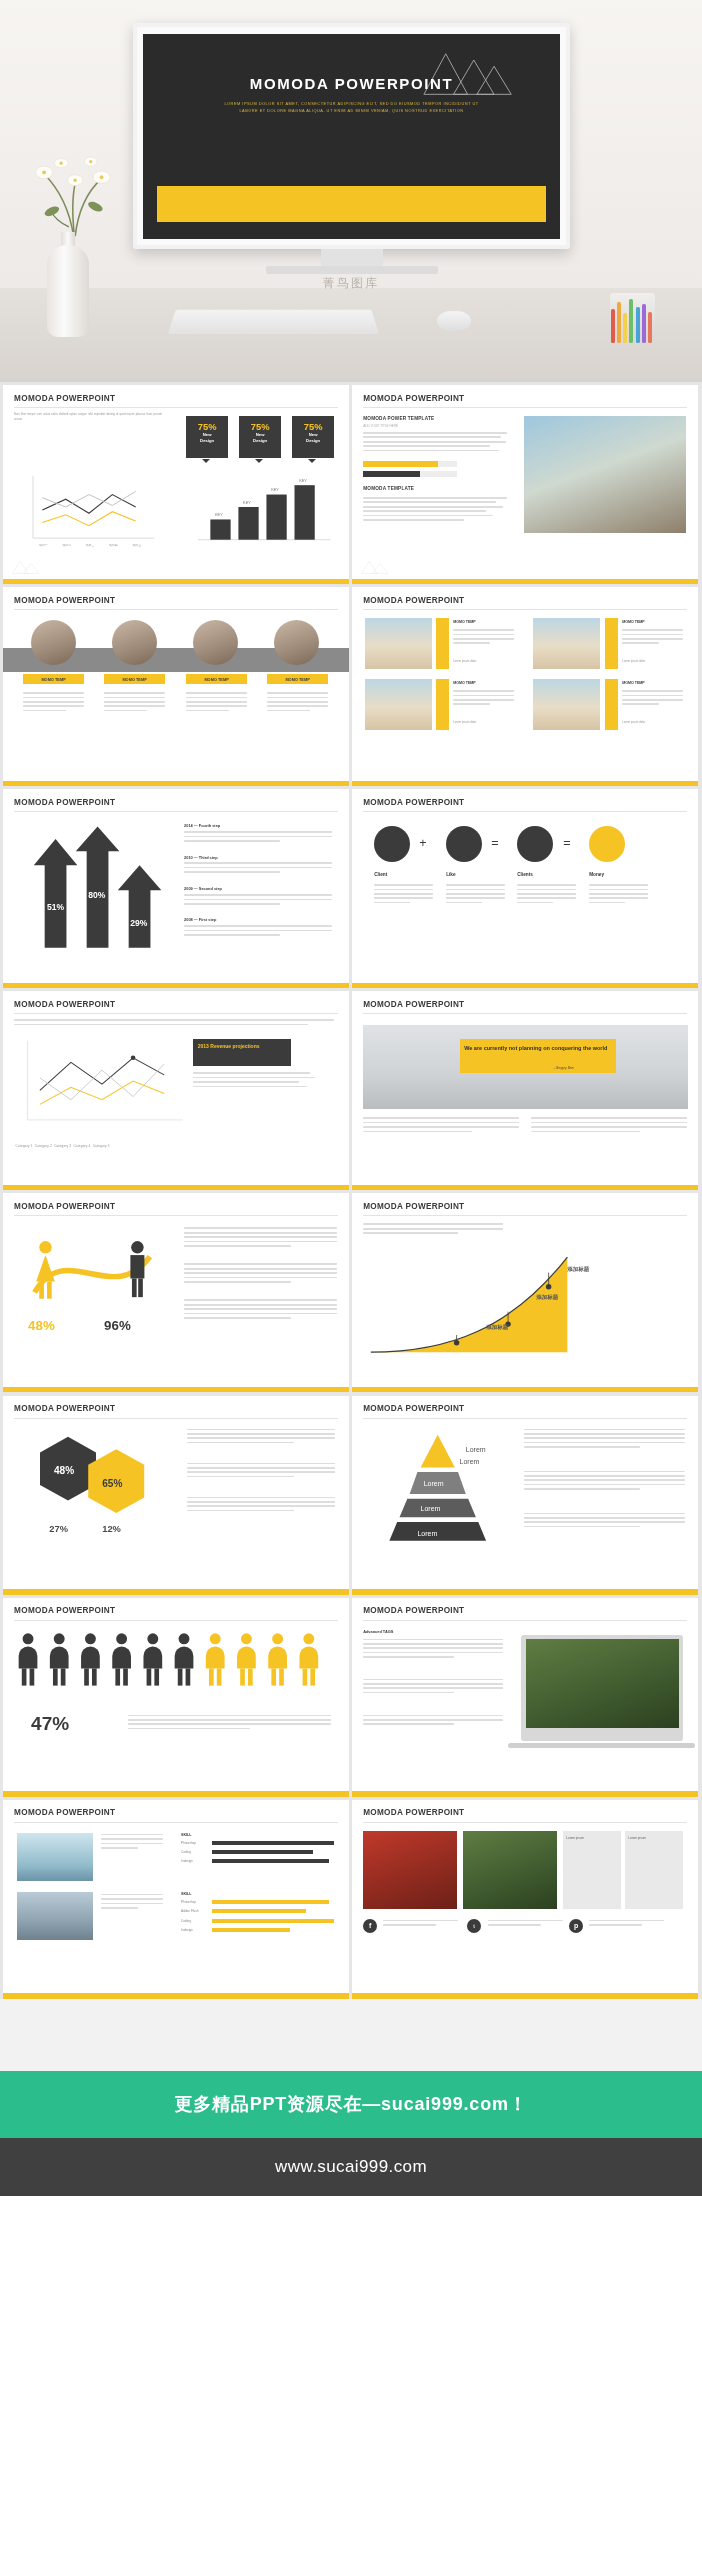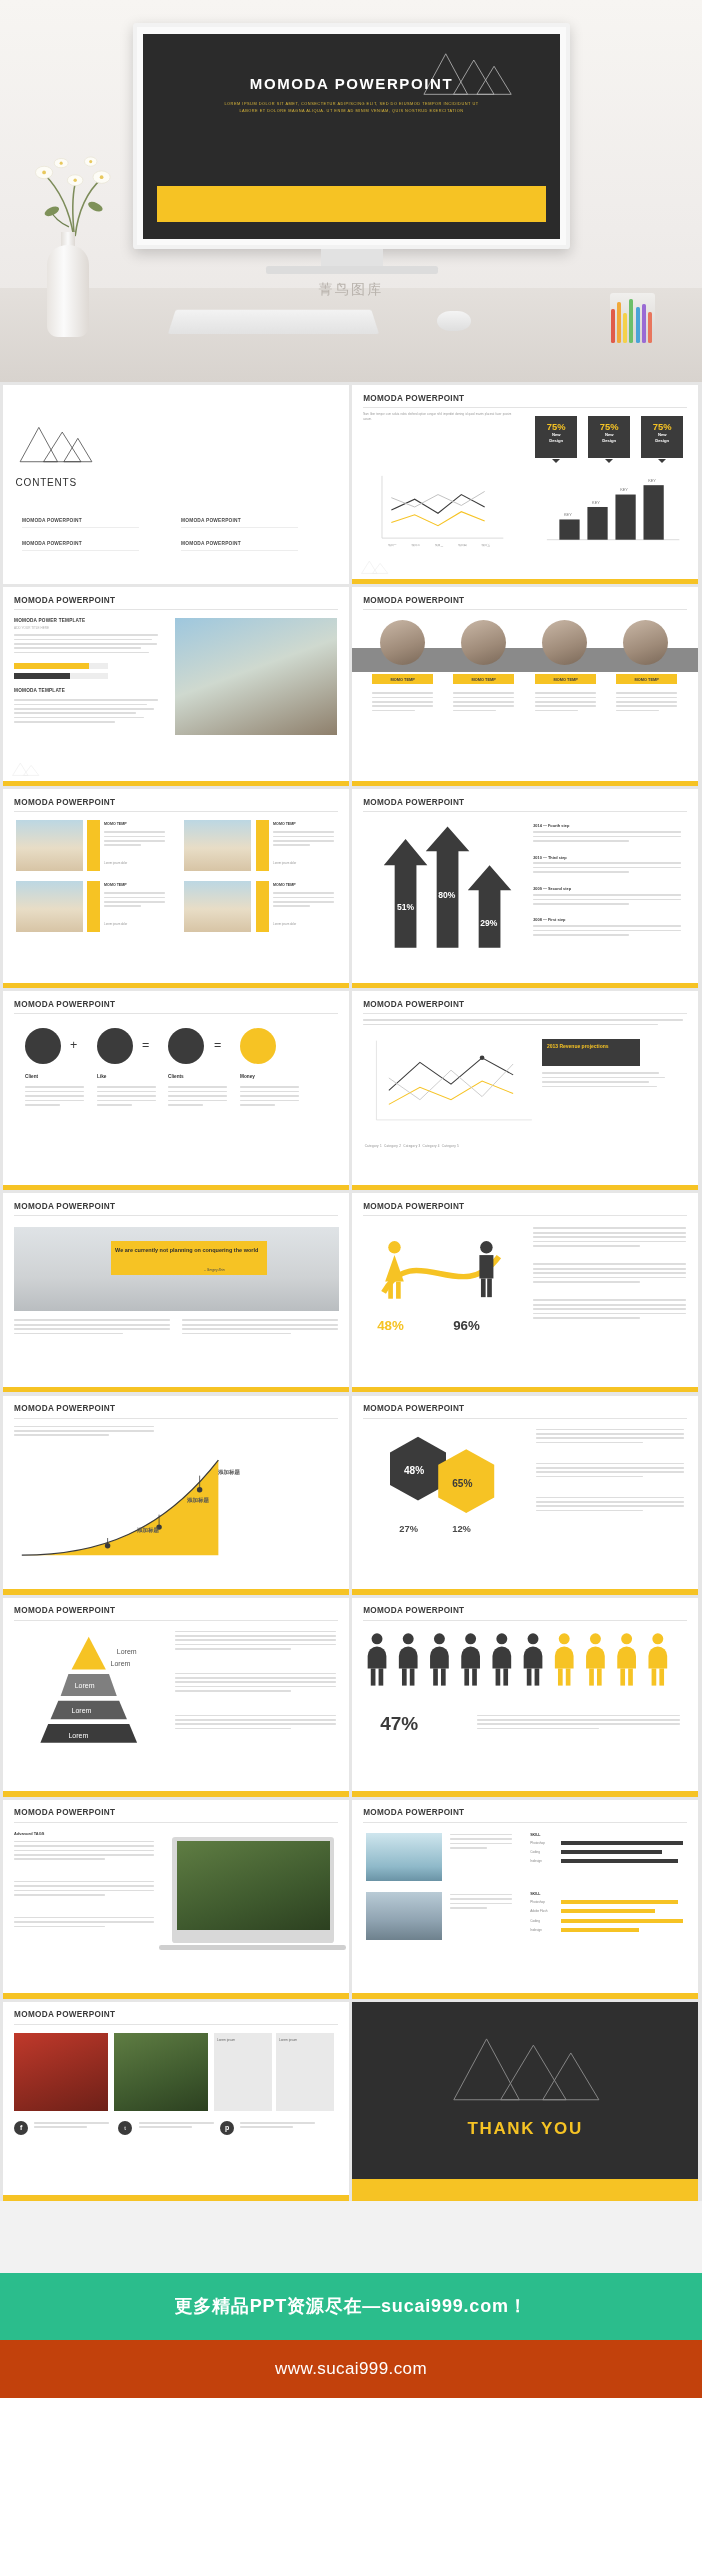--- a/index.html
+++ b/index.html
@@ -51,22 +51,22 @@
     position: absolute; left: 14px; right: 14px; bottom: 17px; height: 36px;
     background: #f6c324;
   }
   .monitor-neck {
     width: 62px; height: 17px; margin: 0 auto; background: #e2e2e2;
   }
   .monitor-base {
     width: 172px; height: 7.8px; margin: 0 auto; background: #dcdcdc; border-radius: 2.3px;
   }
   .watermark {
-    position: absolute; left: 50%; top: 281px; transform: translateX(-50%);
-    color: #b8b2ac; font-size: 14px; letter-spacing: 2.3px; font-family: Liberation Serif, serif;
+    position: absolute; left: 50%; top: 275px; transform: translateX(-50%);
+    color: #b8b2ac; font-size: 12px; letter-spacing: 2.3px; font-family: Liberation Serif, serif;
   }
   .keyboard {
     position: absolute; left: 172px; bottom: 48px; width: 203px; height: 26.5px;
     background: linear-gradient(180deg,#f3f3f3,#e2e2e2); border-radius: 2.3px;
     transform: perspective(156px) rotateX(26deg);
   }
   .mouse {
     position: absolute; left: 437px; bottom: 51px; width: 34px; height: 20px;
     background: linear-gradient(180deg,#f4f4f4,#dedede); border-radius: 17px/12.5px;
   }
@@ -151,21 +151,21 @@
   .dark { background: #3b3b3b; }
   .mini-cap { font-size: 3.6px; font-weight: bold; color: #3a3a3a; }
 
   
   .promo1 {
     width: 702px; height: 67px; background: #2bbd8c; color: #fff;
     display: flex; align-items: center; justify-content: center;
     font-size: 18px; letter-spacing: 0.8px; font-weight: bold;
   }
   .promo2 {
-    width: 702px; height: 58px; background: #c2410c; color: #fff;
+    width: 702px; height: 58px; background: #404040; color: #fff;
     display: flex; align-items: center; justify-content: center;
     font-size: 17px; letter-spacing: 0.4px;
   }
   .spacer-gray { width: 702px; height: 72px; background: #f2f2f2; }
   .spacer-gray2 { width: 702px; height: 47px; background: #ffffff; }
 
   .thanks {
     position: absolute; left: 50%; top: 117px; transform: translateX(-50%);
     color: #f6c324; font-size: 17px; font-weight: bold; letter-spacing: 1.6px;
   }
@@ -229,36 +229,20 @@
   <div class="pencil" style="right:81px; height:41px; background:#f0a93b;"></div>
   <div class="pencil" style="right:75px; height:30px; background:#f4d14a;"></div>
   <div class="pencil" style="right:69px; height:44px; background:#6cbf6a;"></div>
   <div class="pencil" style="right:62px; height:36px; background:#4aa3d8;"></div>
   <div class="pencil" style="right:56px; height:39px; background:#9a6bd4;"></div>
   <div class="pencil" style="right:50px; height:31px; background:#e8765d;"></div>
 </div>
 
 <div class="grid">
 
-  <div class="slide">
-    <svg class="tri-logo" viewBox="0 0 100 56">
-      <path d="M4 52 L28 8 L52 52 Z" fill="none" stroke="#444" stroke-width="1"></path>
-      <path d="M34 52 L58 14 L82 52 Z" fill="none" stroke="#444" stroke-width="1"></path>
-      <path d="M60 52 L78 22 L96 52 Z" fill="none" stroke="#444" stroke-width="1"></path>
-    </svg>
-    <div class="contents-word">CONTENTS</div>
-    <div class="contents-item" style="left:19px; top:133px;">MOMODA POWERPOINT</div>
-    <div class="contents-item" style="left:178px; top:133px;">MOMODA POWERPOINT</div>
-    <div class="contents-item" style="left:19px; top:156px;">MOMODA POWERPOINT</div>
-    <div class="contents-item" style="left:178px; top:156px;">MOMODA POWERPOINT</div>
-    <div style="position:absolute;left:19px;top:142px;width:117px;height:0.8px;background:#ededed"></div>
-    <div style="position:absolute;left:178px;top:142px;width:117px;height:0.8px;background:#ededed"></div>
-    <div style="position:absolute;left:19px;top:165px;width:117px;height:0.8px;background:#ededed"></div>
-    <div style="position:absolute;left:178px;top:165px;width:117px;height:0.8px;background:#ededed"></div>
-  </div>
 
   <div class="slide">
     <div class="s-title">MOMODA POWERPOINT</div>
     <div class="s-rule"></div>
     <div style="position:absolute;left:11px;top:28px;width:148px;" class="lorem-block">Nam liber tempor cum soluta nobis eleifend option congue nihil imperdiet doming id quod mazim placerat facer possim assum.</div>
 
     <div class="badge" style="left:183px; top:31px;">
       <b>75%</b>
       <span>New</span>
       <span>Design</span>
@@ -918,29 +902,20 @@
         <i style="width:70%"></i>
       </div>
     <div class="lines" style="position:absolute;left:237px;top:120px;width:75px">
         <i></i>
         <i style="width:70%"></i>
       </div>
 
     <div class="s-bar-bottom"></div>
   </div>
 
-  <div class="slide" style="background:#2f2f2f">
-    <svg style="position:absolute;left:94px;top:26.5px;width:156px;height:78px;opacity:.6" viewBox="0 0 200 100">
-      <path d="M10 92 L52 14 L94 92 Z" fill="none" stroke="#c8c8c8" stroke-width="1.2"></path>
-      <path d="M70 92 L112 22 L154 92 Z" fill="none" stroke="#c8c8c8" stroke-width="1.2"></path>
-      <path d="M124 92 L160 32 L196 92 Z" fill="none" stroke="#c8c8c8" stroke-width="1.2"></path>
-    </svg>
-    <div class="thanks">THANK YOU</div>
-    <div class="s-bar-bottom" style="height:22px"></div>
-  </div>
 
 </div>
 
 <div class="spacer-gray"></div>
 <div class="promo1">更多精品PPT资源尽在—sucai999.com！</div>
 <div class="promo2">www.sucai999.com</div>
 <div class="spacer-gray2"></div>
 
 
 </body></html>

